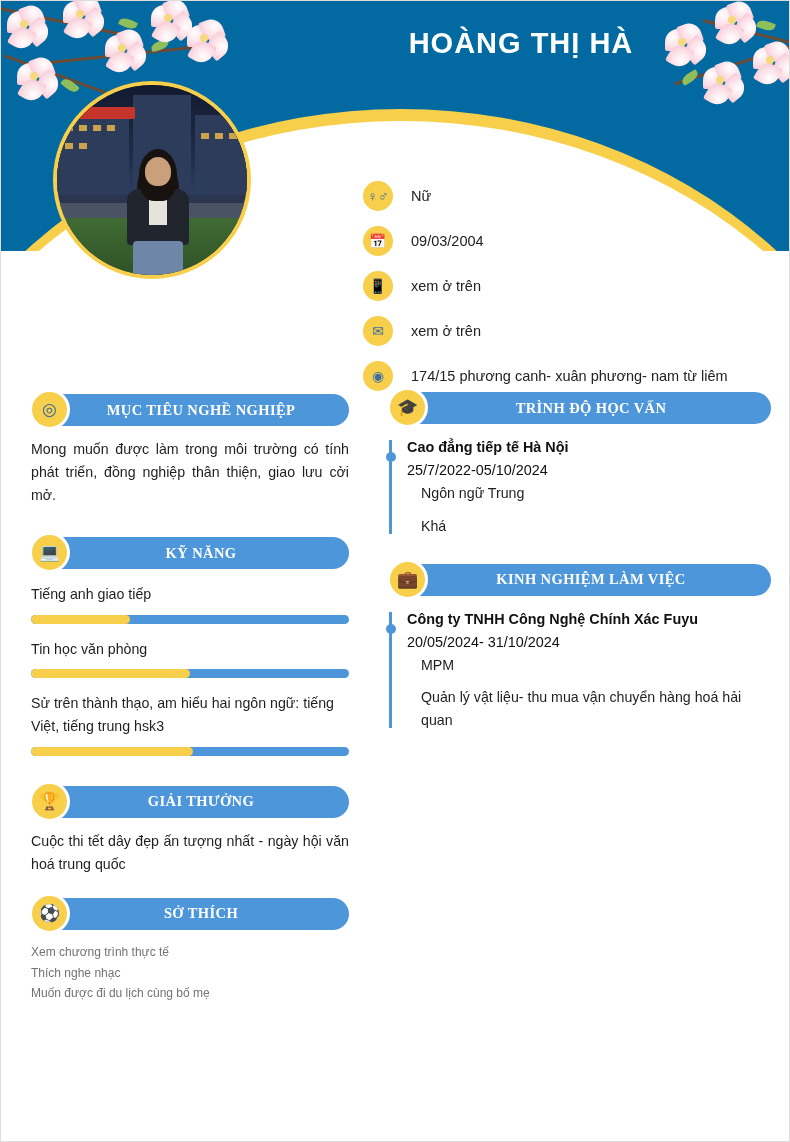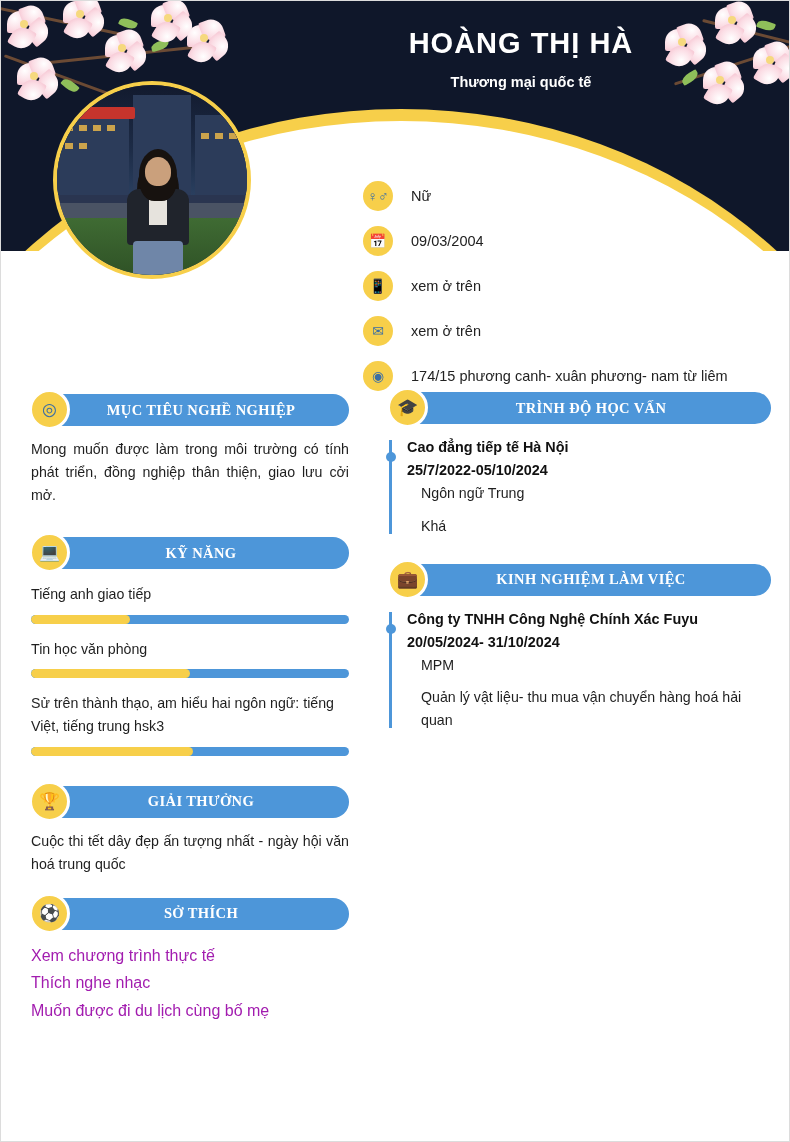--- a/index.html
+++ b/index.html
@@ -13,21 +13,21 @@
     width: 790px; height: 1142px;
     overflow: hidden;
     background: #ffffff;
     border: 1px solid #dcdcdc;
   }
 
   
   .header {
     position: absolute; left: 0; top: 0;
     width: 790px; height: 250px;
-    background: #0f172a;
+    background: #0369a1;
     overflow: hidden;
   }
   
   .curve-white {
     position: absolute;
     left: -120px; top: 120px;
     width: 1040px; height: 460px;
     background: #ffffff;
     border-radius: 50% 50% 0 0 / 100% 100% 0 0;
   }
@@ -202,38 +202,37 @@
   .entry .rail {
     position: absolute; left: 0; top: 4px; bottom: 4px;
     width: 3px; background: #4d96d9;
   }
   .entry .dot {
     position: absolute; left: -3.5px; top: 16px;
     width: 10px; height: 10px; border-radius: 50%;
     background: #4d96d9;
   }
   .e-title { font-size: 14.4px; font-weight: bold; color: #111; line-height: 1.6; }
-  .e-date { font-size: 14.4px; font-weight: bold; color: #111; line-height: 1.6; }
+  .e-date { font-size: 14.4px; font-weight: normal; color: #111; line-height: 1.6; }
   .e-sub { font-size: 14.2px; color: #1f1f1f; line-height: 1.6; padding-left: 14px; }
   .e-desc { font-size: 14.2px; color: #1f1f1f; line-height: 1.6; padding-left: 14px; margin-top: 10px; }
 
-  .list-line { font-size: 16px; color: #a21caf; line-height: 1.72; }
+  .list-line { font-size: 12px; color: #737373; line-height: 1.72; }
 </style>
 </head>
 <body>
 
 <div class="page">
 
   <div class="header">
     <div class="curve-yellow"></div>
     <div class="curve-white"></div>
 
     <div class="header-text">
       <div class="cv-name">HOÀNG THỊ HÀ</div>
-      <div class="cv-role">Thương mại quốc tế</div>
     </div>
   </div>
 
   <div class="sakura" style="left:0;top:0;width:250px;height:110px;">
     <div class="branch" style="left:-10px;top:20px;width:150px;transform:rotate(12deg);"></div>
     <div class="branch" style="left:30px;top:52px;width:190px;transform:rotate(-6deg);"></div>
     <div class="branch" style="left:0px;top:72px;width:110px;transform:rotate(20deg);"></div>
     <div class="leaf" style="left:118px;top:18px;transform:rotate(25deg);"></div>
     <div class="leaf" style="left:150px;top:40px;transform:rotate(-15deg);"></div>
     <div class="leaf" style="left:60px;top:80px;transform:rotate(40deg);"></div>

